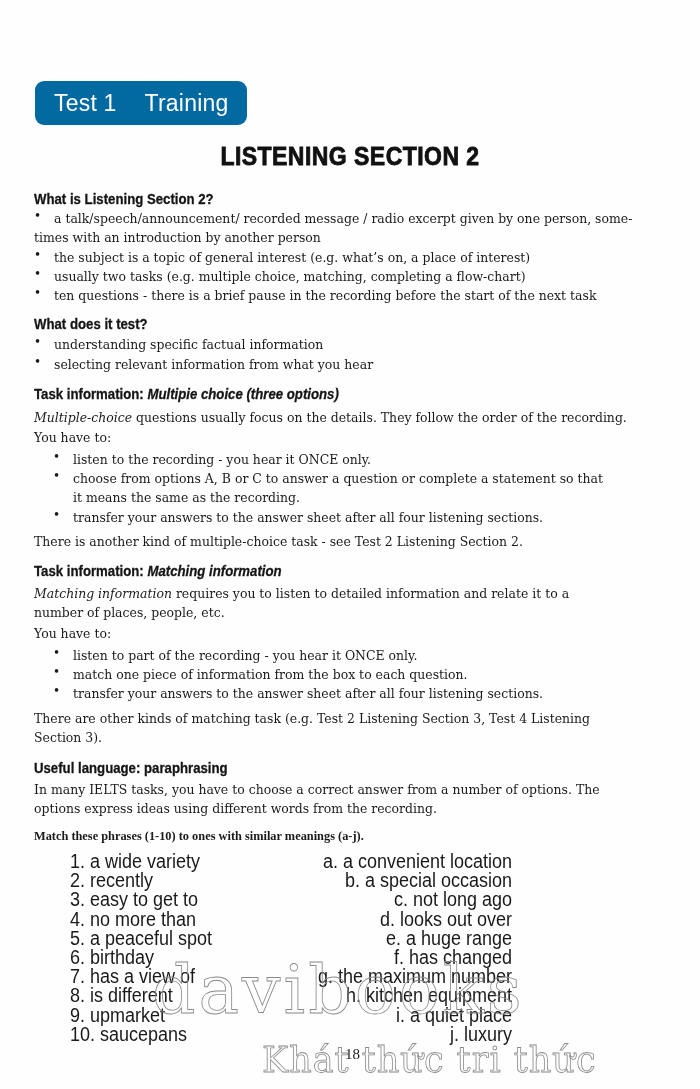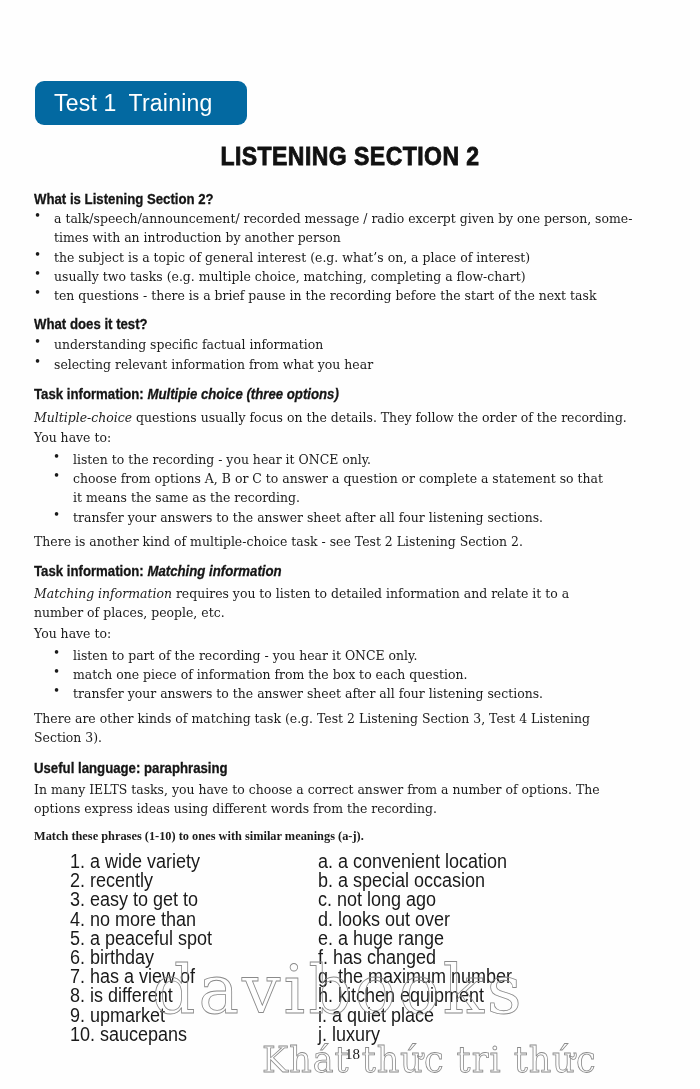--- a/index.html
+++ b/index.html
@@ -9,21 +9,21 @@
       font-family:"DejaVu Serif", "Liberation Serif", serif;
     }
     .page { position:absolute; inset:0; }
     .tag-box {
       position:absolute; left:35px; top:81px; width:212px; height:44px;
       background:#0369a1; border-radius:9px; color:#fff;
       font-family:"Liberation Sans", sans-serif; font-size:23px;
       display:flex; align-items:center; padding-left:19px; box-sizing:border-box;
       letter-spacing:0.2px;
     }
-    .tag-box span + span { margin-left:12px; }
+    .tag-box span + span { margin-left:28px; }
     .title {
       position:absolute; left:0; right:0; top:142px; text-align:center;
       font-family:"Liberation Sans", sans-serif; font-weight:900; font-size:25px;
       letter-spacing:0.5px; transform:scaleX(0.92); color:#111;
       -webkit-text-stroke:0.8px #111;
     }
     .h {
       position:absolute; left:34px;
       font-family:"Liberation Sans", sans-serif; font-weight:bold; font-size:15px;
       transform-origin:left; transform:scaleX(0.88); white-space:nowrap; color:#151515;
@@ -61,21 +61,21 @@
     <span>Training</span>
   </div>
 
   <div class="title">LISTENING SECTION 2</div>
 
   <div class="h" style="top:190px;">What is Listening Section 2?</div>
   <div class="bullet-row" style="left:34px; top:209px;">
     <span class="dot">•</span>
       <span class="t">a talk/speech/announcement/ recorded message / radio excerpt given by one person, some-</span>
   </div>
-  <div class="bullet-row" style="left:34px; top:228px;">
+  <div class="bullet-row" style="left:34px; top:228px;flex-direction:column;">
     <span class="dot"></span>
       <span class="t">times with an introduction by another person</span>
   </div>
   <div class="bullet-row" style="left:34px; top:248px;">
     <span class="dot">•</span>
       <span class="t">the subject is a topic of general interest (e.g. what’s on, a place of interest)</span>
   </div>
   <div class="bullet-row" style="left:34px; top:267px;">
     <span class="dot">•</span>
       <span class="t">usually two tasks (e.g. multiple choice, matching, completing a flow-chart)</span>
@@ -158,21 +158,21 @@
     <div>3. easy to get to</div>
     <div>4. no more than</div>
     <div>5. a peaceful spot</div>
     <div>6. birthday</div>
     <div>7. has a view of</div>
     <div>8. is different</div>
     <div>9. upmarket</div>
     <div>10.  saucepans</div>
   </div>
 
-  <div class="match-col" style="left:318px; top:852px;">
+  <div class="match-col" style="left:318px; top:852px;text-align:right;">
     <div>a. a convenient location</div>
     <div>b. a special occasion</div>
     <div>c. not long ago</div>
     <div>d. looks out over</div>
     <div>e. a huge range</div>
     <div>f.  has changed</div>
     <div>g. the maximum number</div>
     <div>h. kitchen equipment</div>
     <div>i. a quiet place</div>
     <div>j. luxury</div>

